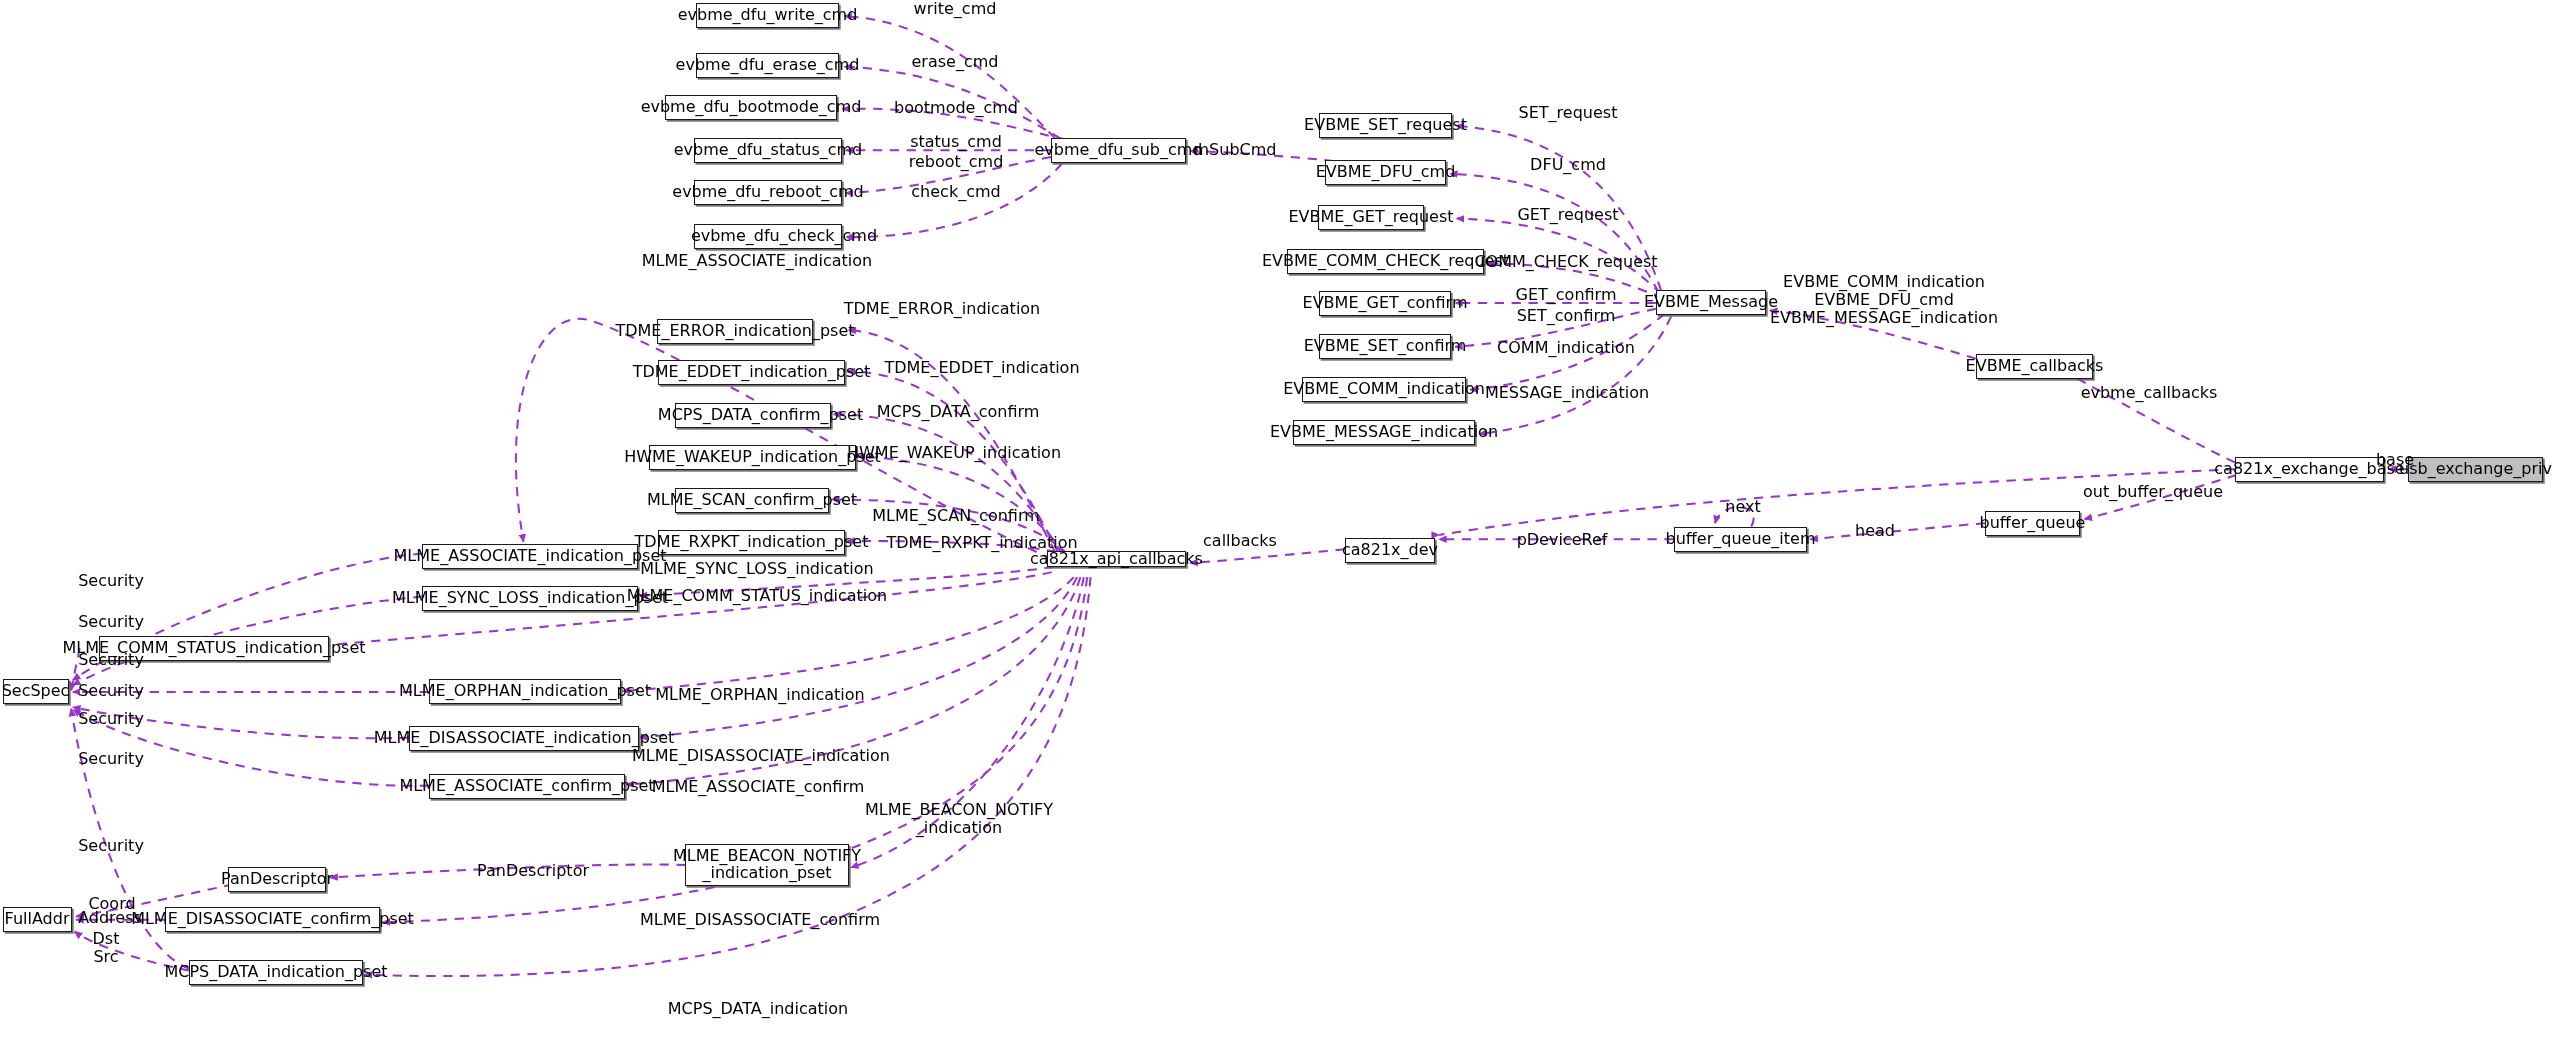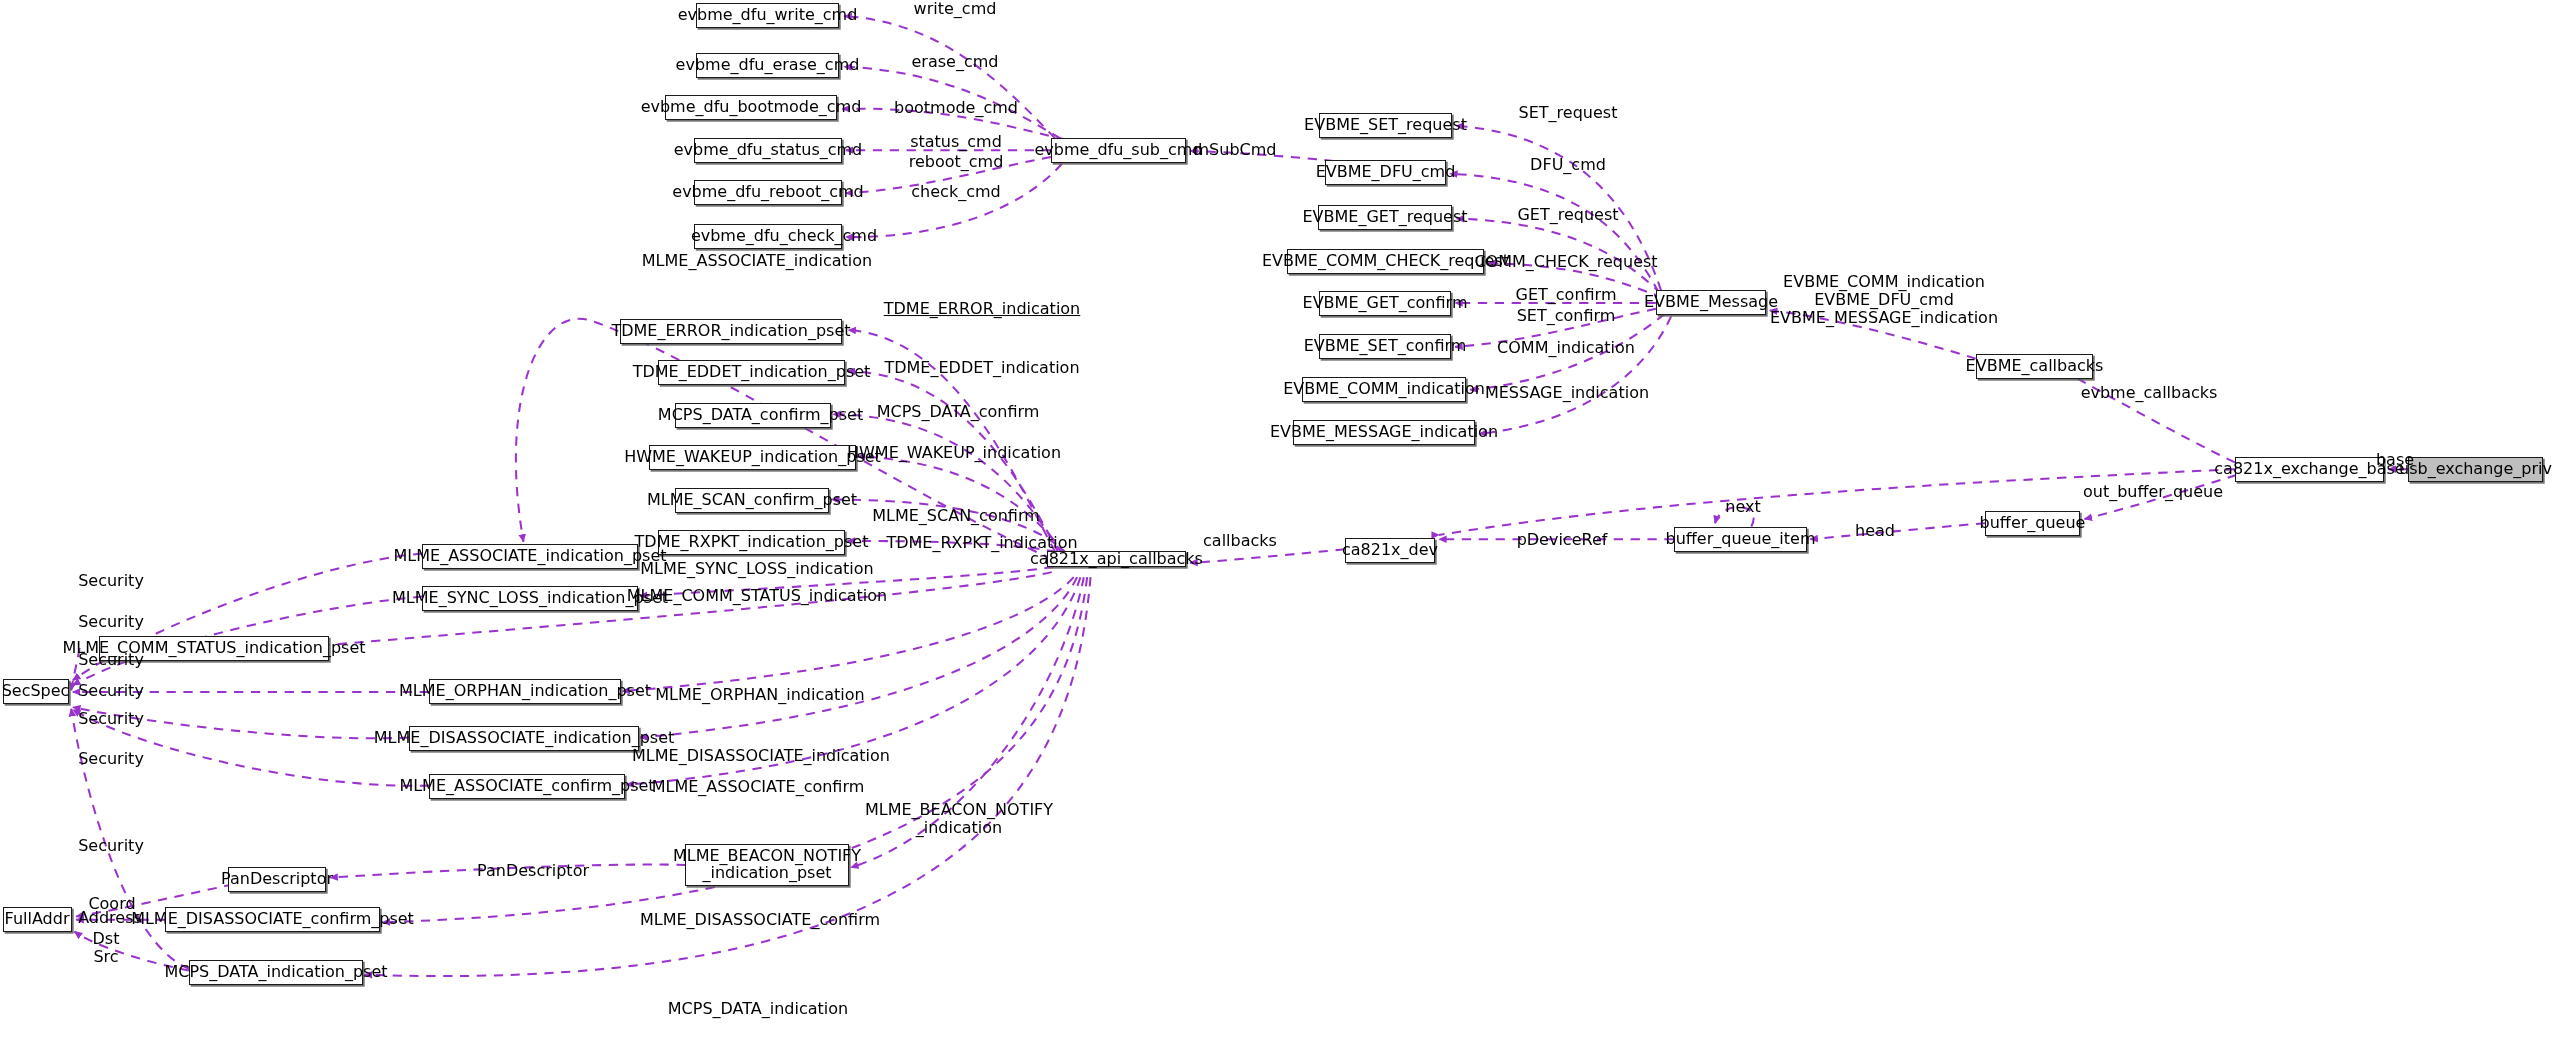--- a/index.html
+++ b/index.html
@@ -129,35 +129,35 @@
   <div id="nodes">
       <div class="node" style="left: 696px; top: 2.5px; width: 143px; height: 25px;">evbme_dfu_write_cmd</div>
       <div class="node" style="left: 696px; top: 53px; width: 143px; height: 25px;">evbme_dfu_erase_cmd</div>
       <div class="node" style="left: 665px; top: 95px; width: 172px; height: 25px;">evbme_dfu_bootmode_cmd</div>
       <div class="node" style="left: 694px; top: 138px; width: 148px; height: 25px;">evbme_dfu_status_cmd</div>
       <div class="node" style="left: 694px; top: 180px; width: 148px; height: 25px;">evbme_dfu_reboot_cmd</div>
       <div class="node" style="left: 694px; top: 224px; width: 148px; height: 25px; padding-left: 37px;">evbme_dfu_check_cmd</div>
       <div class="node" style="left: 1051px; top: 138px; width: 135px; height: 25px;">evbme_dfu_sub_cmd</div>
       <div class="node" style="left: 1319px; top: 113px; width: 133px; height: 25px;">EVBME_SET_request</div>
       <div class="node" style="left: 1325px; top: 160px; width: 121px; height: 25px;">EVBME_DFU_cmd</div>
-      <div class="node" style="left: 1318px; top: 205px; width: 134px; height: 25px;">EVBME_GET_request</div>
+      <div class="node" style="left: 1318px; top: 205px; width: 106px; height: 25px;">EVBME_GET_request</div>
       <div class="node" style="left: 1287px; top: 249px; width: 197px; height: 25px;">EVBME_COMM_CHECK_request</div>
       <div class="node" style="left: 1319px; top: 291px; width: 132px; height: 25px;">EVBME_GET_confirm</div>
       <div class="node" style="left: 1319px; top: 334px; width: 132px; height: 25px;">EVBME_SET_confirm</div>
       <div class="node" style="left: 1302px; top: 377px; width: 164px; height: 25px;">EVBME_COMM_indication</div>
       <div class="node" style="left: 1293px; top: 420px; width: 182px; height: 25px;">EVBME_MESSAGE_indication</div>
       <div class="node" style="left: 1656px; top: 290px; width: 110px; height: 25px;">EVBME_Message</div>
       <div class="node" style="left: 1976px; top: 354px; width: 117px; height: 25px;">EVBME_callbacks</div>
       <div class="node" style="left: 2235px; top: 457px; width: 149px; height: 25px;">ca821x_exchange_base</div>
       <div class="node root" style="left: 2408px; top: 457px; width: 135px; height: 25px;">usb_exchange_priv</div>
       <div class="node" style="left: 1985px; top: 511px; width: 95px; height: 25px;">buffer_queue</div>
       <div class="node" style="left: 1674px; top: 527px; width: 133px; height: 25px;">buffer_queue_item</div>
       <div class="node" style="left: 1345px; top: 538px; width: 90px; height: 25px;">ca821x_dev</div>
       <div class="node" style="left: 1047px; top: 551px; width: 139px; height: 16px;">ca821x_api_callbacks</div>
-      <div class="node" style="left: 620px; top: 319px; width: 222px; height: 25px;">TDME_ERROR_indication_pset</div>
+      <div class="node" style="left: 657px; top: 319px; width: 156px; height: 25px;">TDME_ERROR_indication_pset</div>
       <div class="node" style="left: 658px; top: 360px; width: 187px; height: 25px;">TDME_EDDET_indication_pset</div>
       <div class="node" style="left: 675px; top: 403px; width: 156px; height: 25px; padding-left: 20px;">MCPS_DATA_confirm_pset</div>
       <div class="node" style="left: 649px; top: 445px; width: 207px; height: 25px;">HWME_WAKEUP_indication_pset</div>
       <div class="node" style="left: 675px; top: 488px; width: 154px; height: 25px;">MLME_SCAN_confirm_pset</div>
       <div class="node" style="left: 658px; top: 530px; width: 187px; height: 25px;">TDME_RXPKT_indication_pset</div>
       <div class="node" style="left: 422px; top: 544px; width: 216px; height: 25px;">MLME_ASSOCIATE_indication_pset</div>
       <div class="node" style="left: 422px; top: 586px; width: 216px; height: 25px;">MLME_SYNC_LOSS_indication_pset</div>
       <div class="node" style="left: 79px; top: 636px; width: 230px; height: 25px; margin-left: 20px;">MLME_COMM_STATUS_indication_pset</div>
       <div class="node" style="left: 429px; top: 679px; width: 192px; height: 25px;">MLME_ORPHAN_indication_pset</div>
       <div class="node" style="left: 409px; top: 726px; width: 230px; height: 25px;">MLME_DISASSOCIATE_indication_pset</div>
@@ -189,21 +189,21 @@
       <div class="elabel" style="left: 1884px; top: 300px;">EVBME_COMM_indication
 EVBME_DFU_cmd
 EVBME_MESSAGE_indication</div>
       <div class="elabel" style="left: 2149px; top: 393px;">evbme_callbacks</div>
       <div class="elabel" style="left: 2395px; top: 460px;">base</div>
       <div class="elabel" style="left: 2153px; top: 492px;">out_buffer_queue</div>
       <div class="elabel" style="left: 1875px; top: 531px;">head</div>
       <div class="elabel" style="left: 1743px; top: 507px;">next</div>
       <div class="elabel" style="left: 1562px; top: 540px;">pDeviceRef</div>
       <div class="elabel" style="left: 1240px; top: 541px;">callbacks</div>
-      <div class="elabel" style="left: 982px; top: 309px; text-decoration: underline;">TDME_ERROR_indication</div>
+      <div class="elabel" style="left: 942px; top: 309px;">TDME_ERROR_indication</div>
       <div class="elabel" style="left: 982px; top: 368px;">TDME_EDDET_indication</div>
       <div class="elabel" style="left: 958px; top: 412px;">MCPS_DATA_confirm</div>
       <div class="elabel" style="left: 954px; top: 453px;">HWME_WAKEUP_indication</div>
       <div class="elabel" style="left: 956px; top: 504px; margin-top: 12px;">MLME_SCAN_confirm</div>
       <div class="elabel" style="left: 982px; top: 543px;">TDME_RXPKT_indication</div>
       <div class="elabel" style="left: 757px; top: 569px;">MLME_SYNC_LOSS_indication</div>
       <div class="elabel" style="left: 757px; top: 596px;">MLME_COMM_STATUS_indication</div>
       <div class="elabel" style="left: 757px; top: 261px;">MLME_ASSOCIATE_indication</div>
       <div class="elabel" style="left: 760px; top: 695px;">MLME_ORPHAN_indication</div>
       <div class="elabel" style="left: 761px; top: 756px;">MLME_DISASSOCIATE_indication</div>

